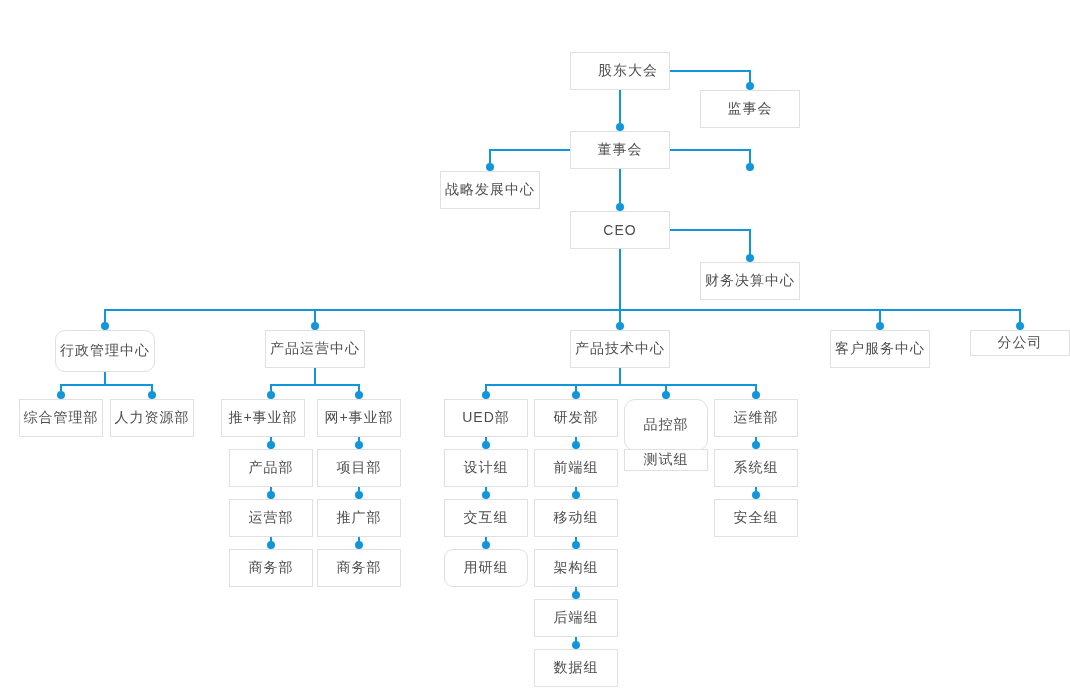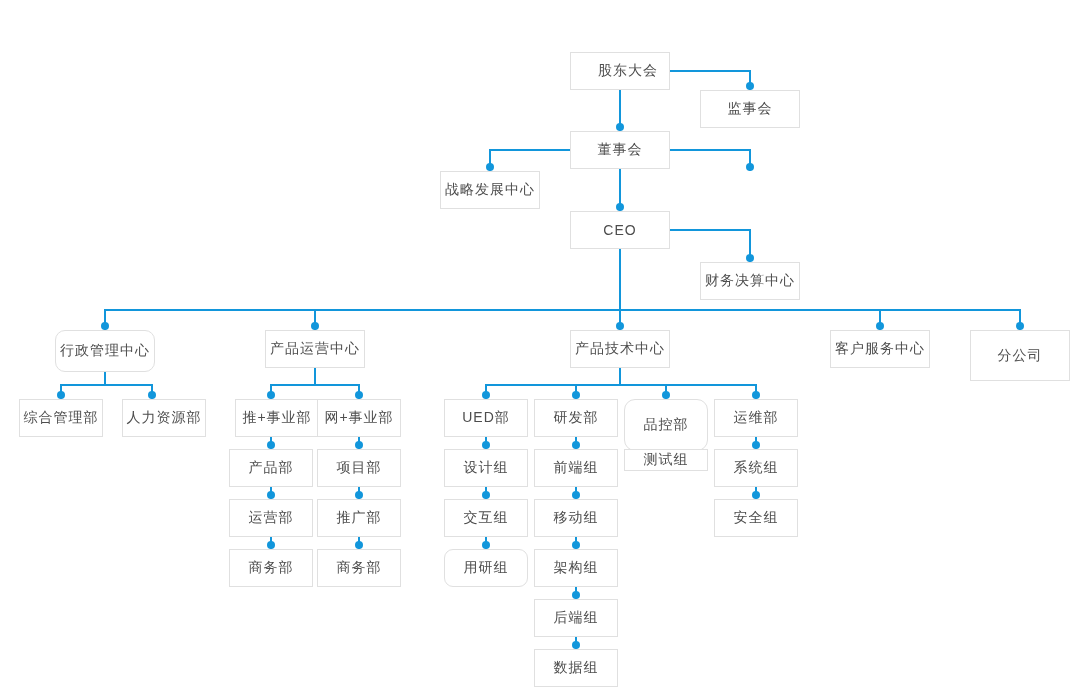--- a/index.html
+++ b/index.html
@@ -146,30 +146,30 @@
     </div>
     <div class="node" style="left: 265px; top: 330px; width: 100px; height: 38px;">
       <span>产品运营中心</span>
     </div>
     <div class="node" style="left: 570px; top: 330px; width: 100px; height: 38px;">
       <span>产品技术中心</span>
     </div>
     <div class="node" style="left: 830px; top: 330px; width: 100px; height: 38px;">
       <span>客户服务中心</span>
     </div>
-    <div class="node" style="left: 970px; top: 330px; width: 100px; height: 51px;">
+    <div class="node" style="left: 970px; top: 330px; width: 100px; height: 26px;">
       <span>分公司</span>
     </div>
     <div class="node" style="left: 19px; top: 399px; width: 84px; height: 38px;">
       <span>综合管理部</span>
     </div>
-    <div class="node" style="left: 110px; top: 399px; width: 84px; height: 38px; margin-left: 12px;">
+    <div class="node" style="left: 110px; top: 399px; width: 84px; height: 38px;">
       <span>人力资源部</span>
     </div>
-    <div class="node" style="left: 235px; top: 399px; width: 84px; height: 38px;">
+    <div class="node" style="left: 221px; top: 399px; width: 84px; height: 38px;">
       <span>推+事业部</span>
     </div>
     <div class="node" style="left: 317px; top: 399px; width: 84px; height: 38px;">
       <span>网+事业部</span>
     </div>
     <div class="node" style="left: 229px; top: 449px; width: 84px; height: 38px;">
       <span>产品部</span>
     </div>
     <div class="node" style="left: 317px; top: 449px; width: 84px; height: 38px;">
       <span>项目部</span>

